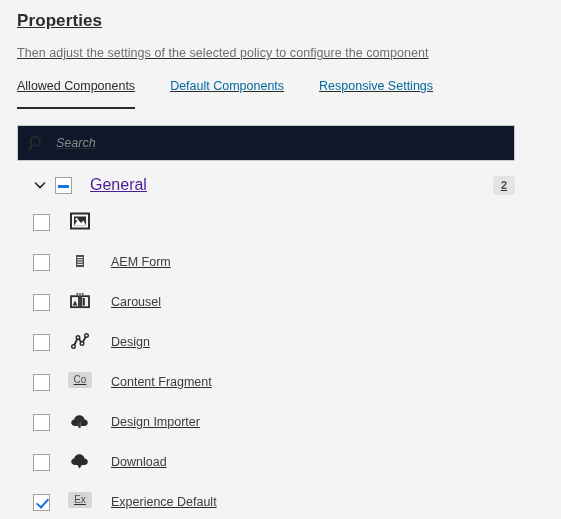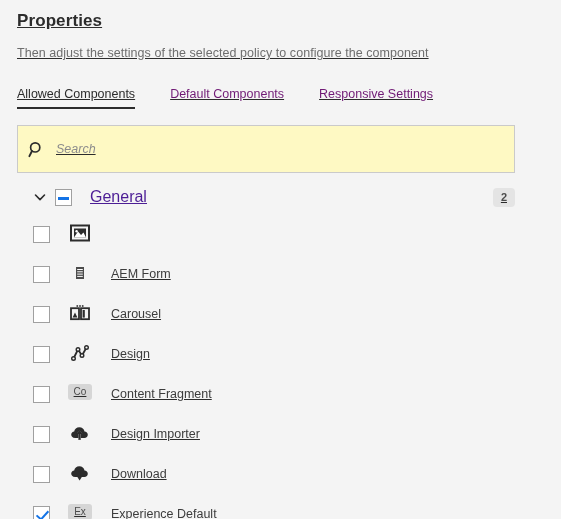--- a/index.html
+++ b/index.html
@@ -28,48 +28,47 @@
     font-size: 12.5px;
     color: #6e6e6e;
     margin: 0;
     padding-top: 15px;
     letter-spacing: .05px;
   }
 
   
   .tabs {
     display: flex;
-    align-items: flex-end;
     margin-top: 19px;
     height: 30px;
     position: relative;
   }
   .tab {
     font-size: 12.5px;
-    color: #701a75;
+    color: #0369a1;
     padding: 0 0 8px 0;
     margin-right: 35px;
     cursor: pointer;
     white-space: nowrap;
     position: relative;
   }
   .tab.active { color: #2c2c2c; }
   .tab.active::after {
     content: "";
     position: absolute;
     left: 0; right: 0; bottom: 0;
     height: 2px;
     background: #2c2c2c;
   }
 
   
   .search-wrap {
     margin-top: 16px;
-    height: 48px;
-    background: #fef9c3;
+    height: 36px;
+    background: #0f172a;
     border: 1px solid #cacaca;
     display: flex;
     align-items: center;
     padding: 0 10px;
     width: 498px;
   }
   .search-icon { width: 17px; height: 17px; flex: 0 0 17px; margin-right: 9px; }
   .search-input {
     border: 0;
     outline: 0;

